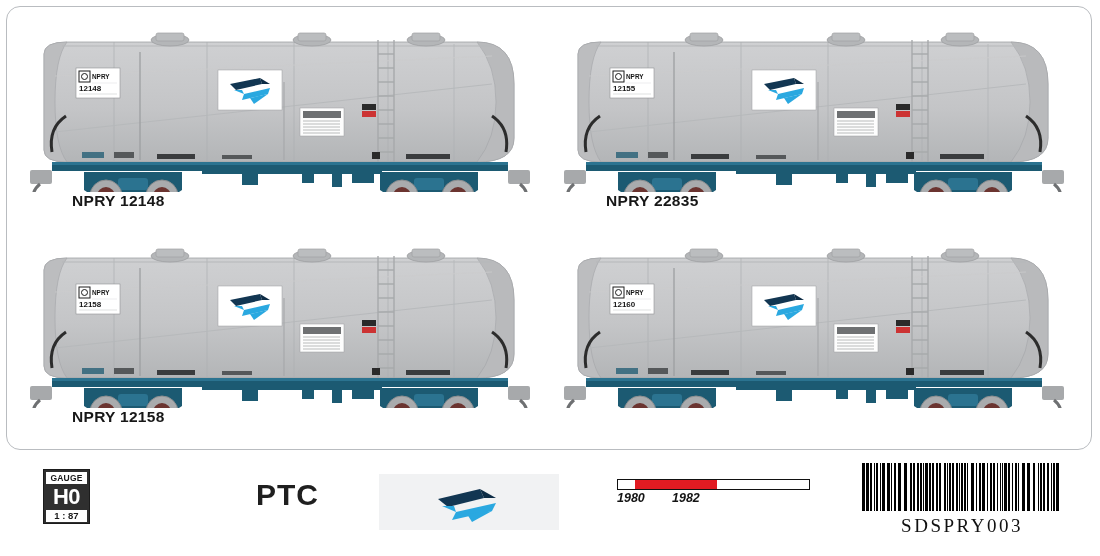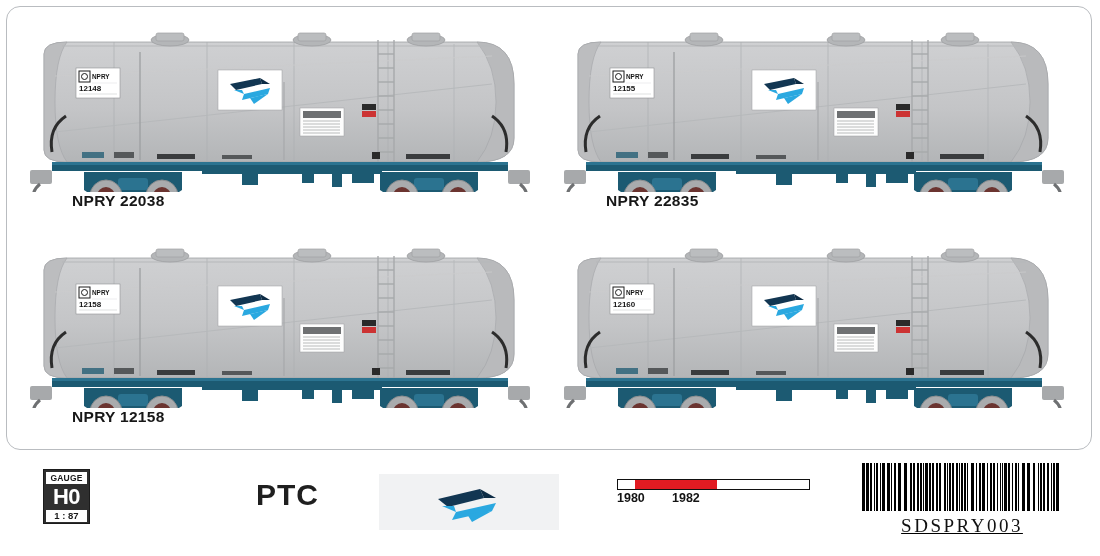--- a/index.html
+++ b/index.html
@@ -174,31 +174,31 @@
   #service-period .sp-labels {
     position: relative;
     height: 15px;
     margin-top: 1px;
   }
   #service-period .sp-lab {
     position: absolute;
     font-size: 12.5px;
     font-weight: bold;
     color: #141414;
+    font-style: italic;
   }
   #service-period .sp-lab-start { left: 0px; }
   #service-period .sp-lab-end { left: 55px; }
 
   
   #barcode-block {
     position: absolute;
     left: 862px;
     top: 8px;
     width: 200px;
-    text-decoration: underline;
   }
   #barcode-bars {
     height: 48px;
     display: flex;
     align-items: stretch;
   }
   #barcode-bars i {
     display: block;
     background: #000000;
     height: 100%;
@@ -352,21 +352,21 @@
           <circle cx="436" cy="184" r="9" fill="#6b3430"></circle>
           <circle cx="436" cy="184" r="3.4" fill="#1c5a72"></circle>
         </g>
 
         <rect x="8" y="158" width="22" height="14" rx="2" fill="#a7a9ab"></rect>
         <path d="M18 172 Q6 182 16 194" stroke="#6e7072" stroke-width="3" fill="none"></path>
         <rect x="486" y="158" width="22" height="14" rx="2" fill="#a7a9ab"></rect>
         <path d="M498 172 Q510 182 500 194" stroke="#6e7072" stroke-width="3" fill="none"></path>
       </svg>
     </div>
-    <div class="car-caption">NPRY 22038</div>
+    <div class="car-caption">NPRY 12148</div>
   </div>
 
   <div class="car-cell cell-r0 cell-c1">
     <div class="car-art">
       <svg viewBox="0 0 530 180" width="530" height="180">
         <path d="M22 42 Q22 30 45 30 L455 30 Q492 30 492 72 L492 126 Q492 150 455 150 L45 150 Q22 150 22 138 Z" fill="url(#tankgrad1)" stroke="#9fa1a3" stroke-width="0.8"></path>
         <path d="M22 42 Q22 30 45 30 Q33 46 33 90 Q33 134 45 150 Q22 150 22 138 Z" fill="#bcbdbf" stroke="#a3a5a7" stroke-width="0.6"></path>
         <path d="M455 30 Q492 30 492 72 L492 126 Q492 150 455 150 Q474 126 474 90 Q474 54 455 30 Z" fill="#b9babc" stroke="#a3a5a7" stroke-width="0.6"></path>
         <line x1="92" y1="30" x2="92" y2="150" stroke="#adafb1" stroke-width="0.7"></line>
         <line x1="185" y1="30" x2="185" y2="150" stroke="#adafb1" stroke-width="0.7"></line>

